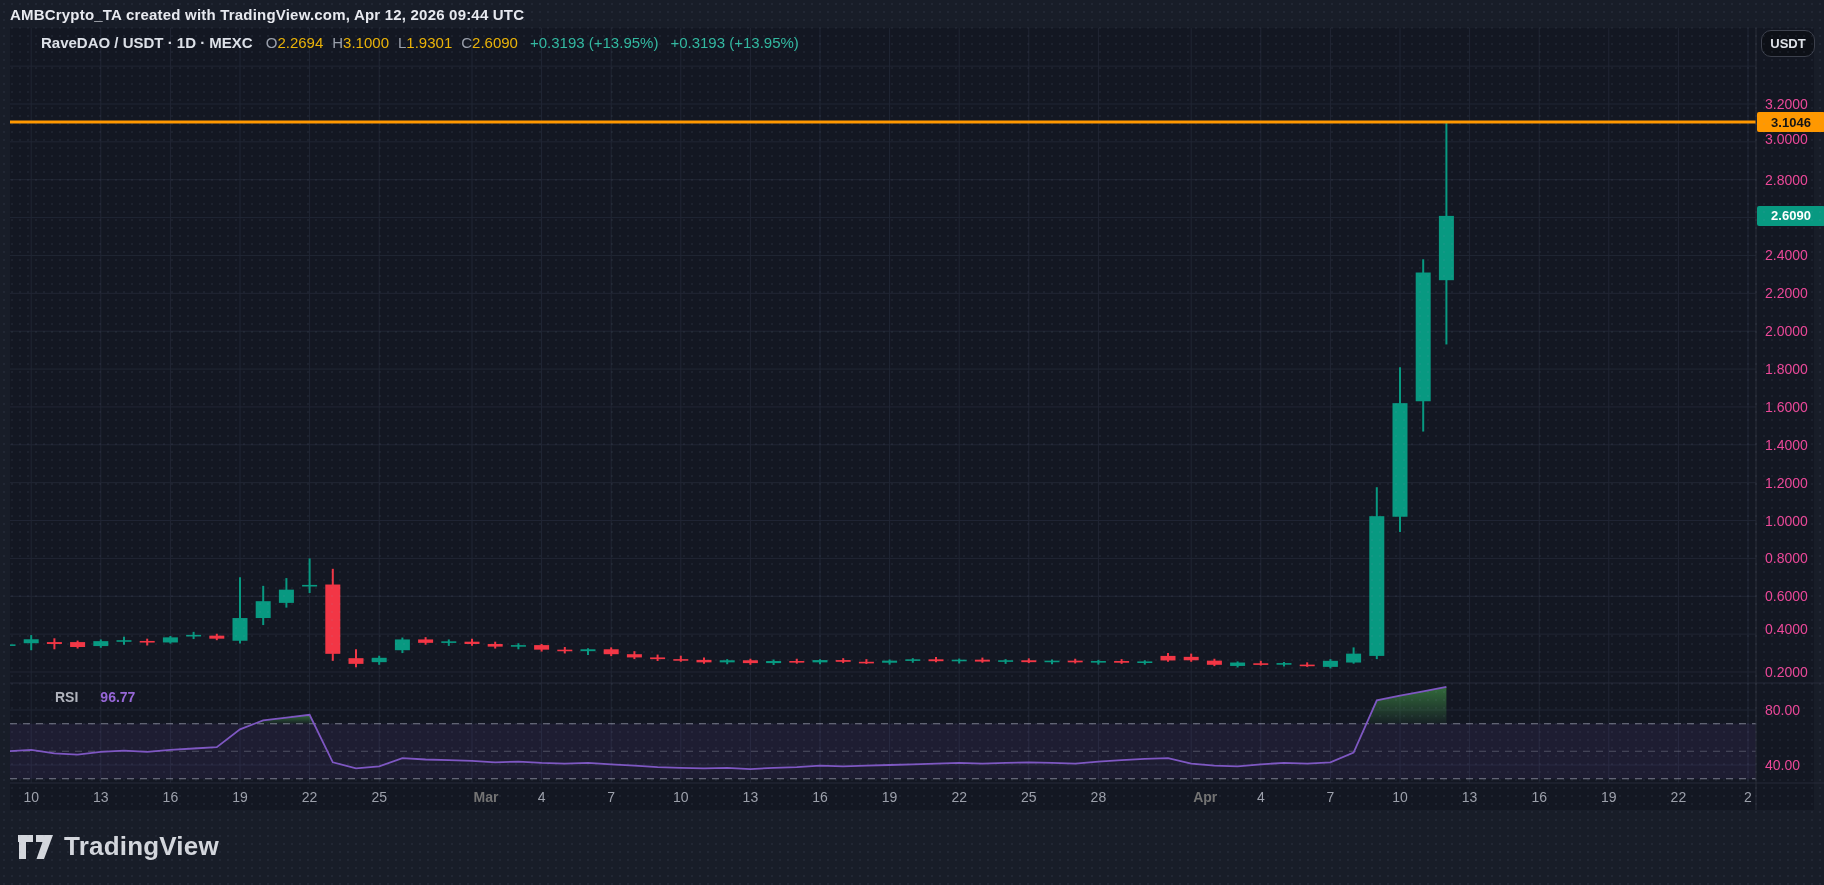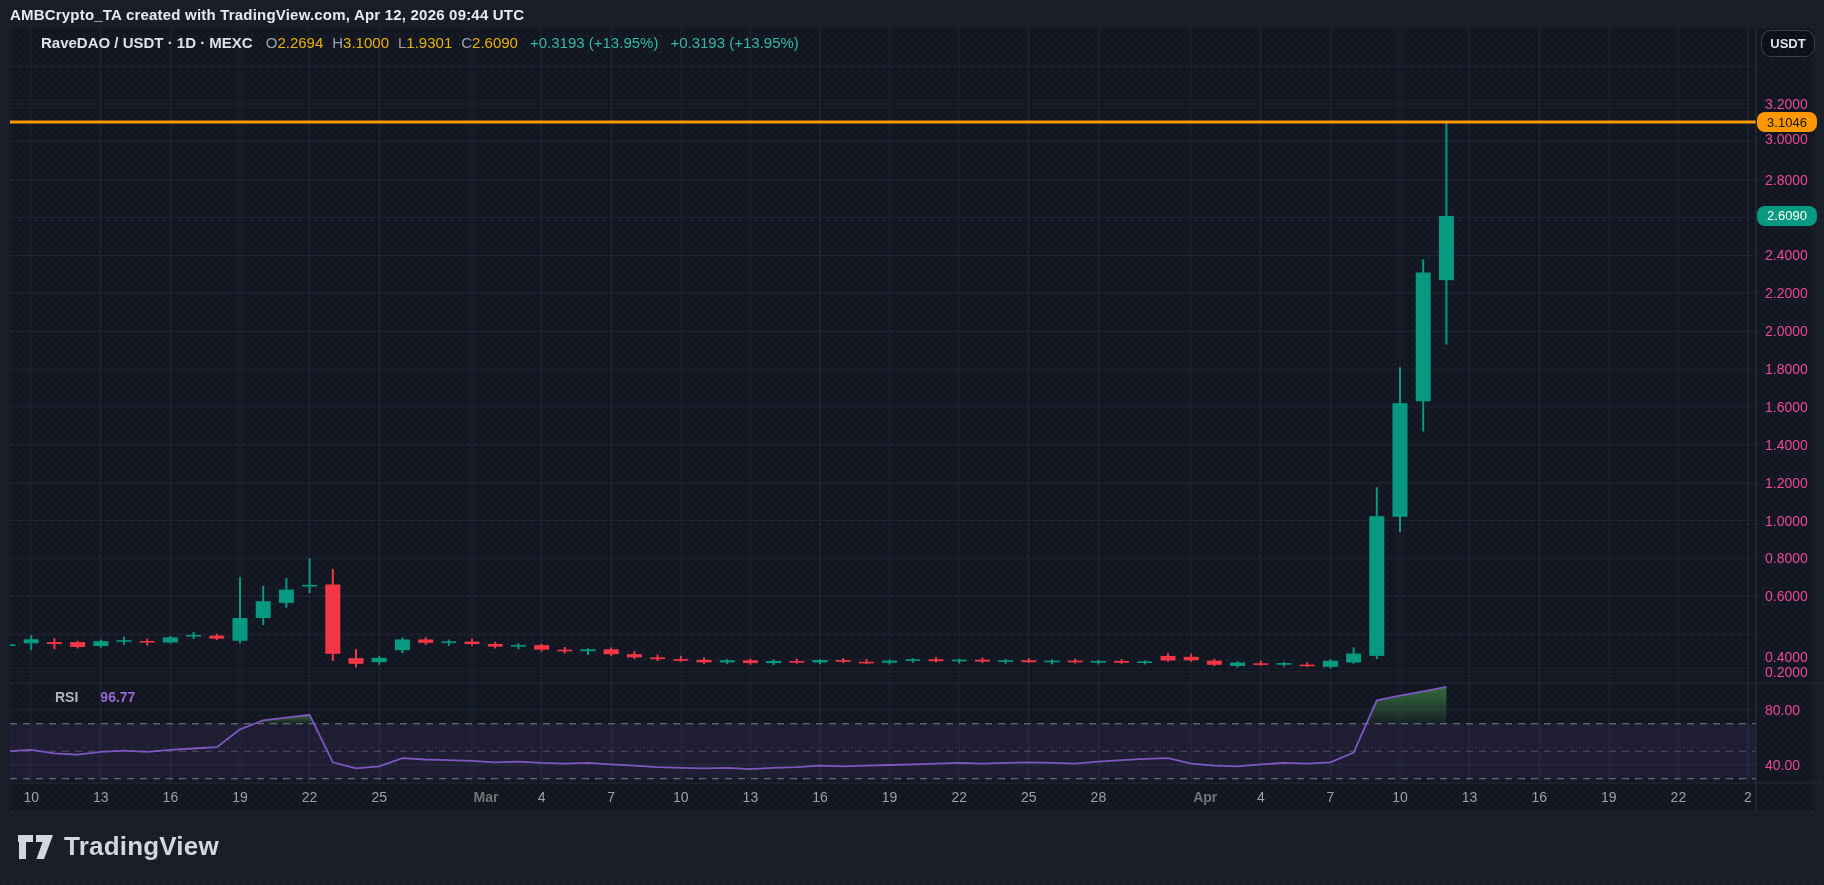--- a/index.html
+++ b/index.html
@@ -22,23 +22,23 @@
   .usdt-btn{position:absolute;left:1761px;top:30px;z-index:10;width:52px;height:25px;
         background:#0d1017;border:1px solid #3c404c;border-radius:10px;color:#dfe2e8;
         font-size:13px;font-weight:700;display:flex;align-items:center;justify-content:center;}
   .rsi-row{position:absolute;left:55px;top:689px;z-index:10;display:flex;gap:22px;
         font-size:14px;}
   .rsi-label{color:#b2b5be;font-weight:600;}
   .rsi-value{color:#9767d8;font-weight:600;}
   .ptick,.rtick{position:absolute;left:1765px;z-index:9;font-size:14px;color:#ec4899;}
   .ttick{position:absolute;z-index:9;font-size:14px;color:#9da1ac;transform:translateX(-50%);}
   .ttick.month{color:#737373;font-weight:700;padding-left:28px;}
-  .axis-price-label{position:absolute;left:1757px;width:60px;height:20px;z-index:11;
+  .axis-price-label{position:absolute;left:1757px;width:68px;height:20px;z-index:11;
         display:flex;align-items:center;justify-content:center;
-        font-size:13px;font-weight:400;border-radius:8px;}
+        font-size:13px;font-weight:700;border-radius:2px;}
   .label-resistance{background:#ff9800;color:#141414;}
   .label-close{background:#089981;color:#ffffff;}
   .footer-logo{position:absolute;left:18px;top:831px;z-index:10;display:flex;
         align-items:center;gap:10px;}
   .brand-word{font-size:26px;font-weight:700;color:#d4d7dd;letter-spacing:.2px;}
   .price-axis-hit{position:absolute;left:1757px;top:28px;width:67px;height:755px;z-index:8;}
   .time-axis-hit{position:absolute;left:10px;top:783px;width:1814px;height:27px;z-index:8;}
 </style>
 </head>
 <body>
@@ -295,21 +295,21 @@
 <div class="ptick" style="top: 247.467px;">2.4000</div>
 <div class="ptick" style="top: 285.333px;">2.2000</div>
 <div class="ptick" style="top: 323.2px;">2.0000</div>
 <div class="ptick" style="top: 361.067px;">1.8000</div>
 <div class="ptick" style="top: 398.933px;">1.6000</div>
 <div class="ptick" style="top: 436.8px;">1.4000</div>
 <div class="ptick" style="top: 474.667px;">1.2000</div>
 <div class="ptick" style="top: 512.533px;">1.0000</div>
 <div class="ptick" style="top: 550.4px;">0.8000</div>
 <div class="ptick" style="top: 588.267px;">0.6000</div>
-<div class="ptick" style="top: 649px;">0.4000</div>
+<div class="ptick" style="top: 621px;">0.4000</div>
 <div class="ptick" style="top: 664px;">0.2000</div>
 <div class="rtick" style="top: 702px;">80.00</div>
 <div class="rtick" style="top: 757px;">40.00</div>
 <div class="ttick" style="left: 31.2px; top: 789px;">10</div>
 <div class="ttick" style="left: 100.8px; top: 789px;">13</div>
 <div class="ttick" style="left: 170.4px; top: 789px;">16</div>
 <div class="ttick" style="left: 240px; top: 789px;">19</div>
 <div class="ttick" style="left: 309.6px; top: 789px;">22</div>
 <div class="ttick" style="left: 379.2px; top: 789px;">25</div>
 <div class="ttick month" style="left: 472px; top: 789px;">Mar</div>

